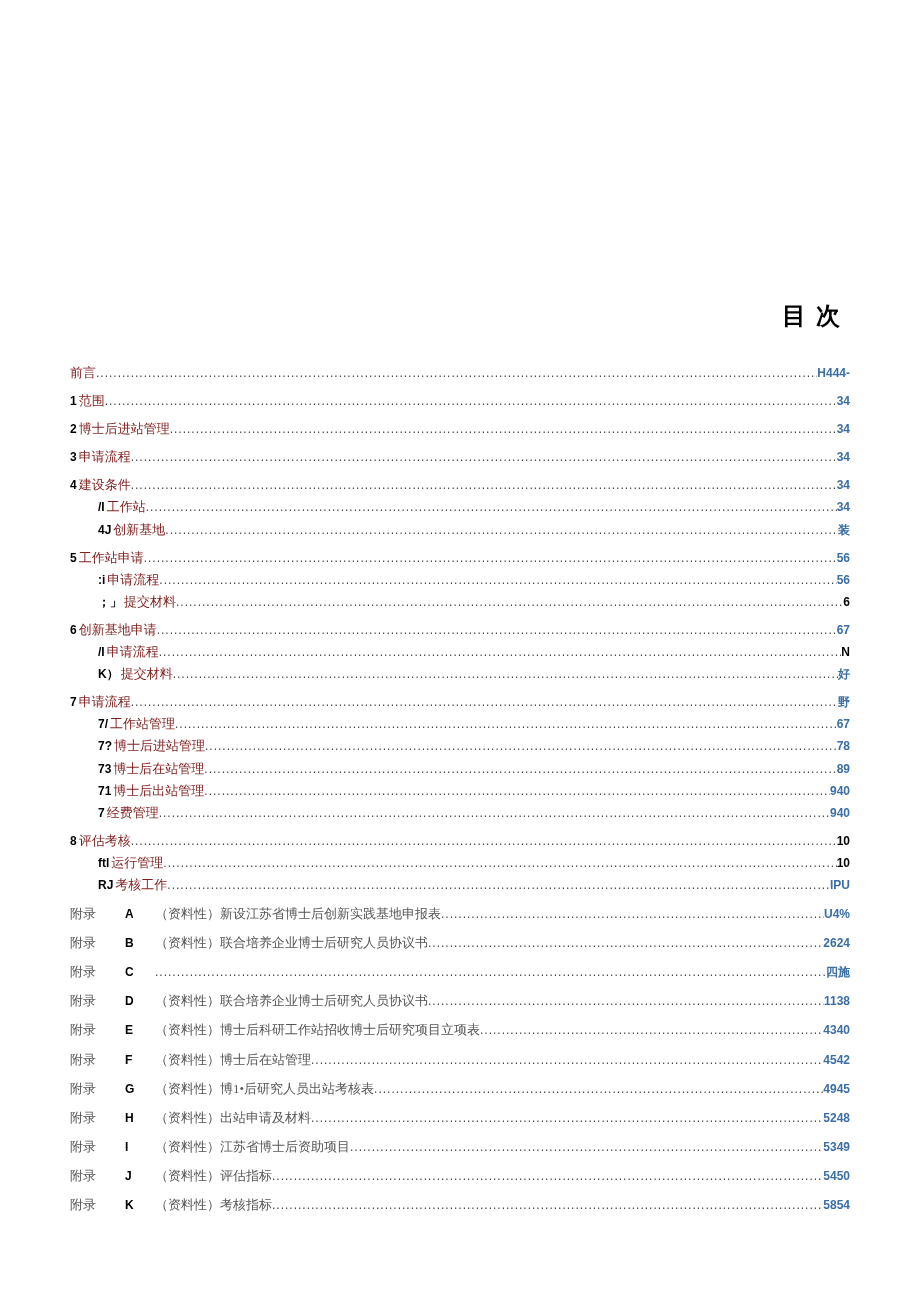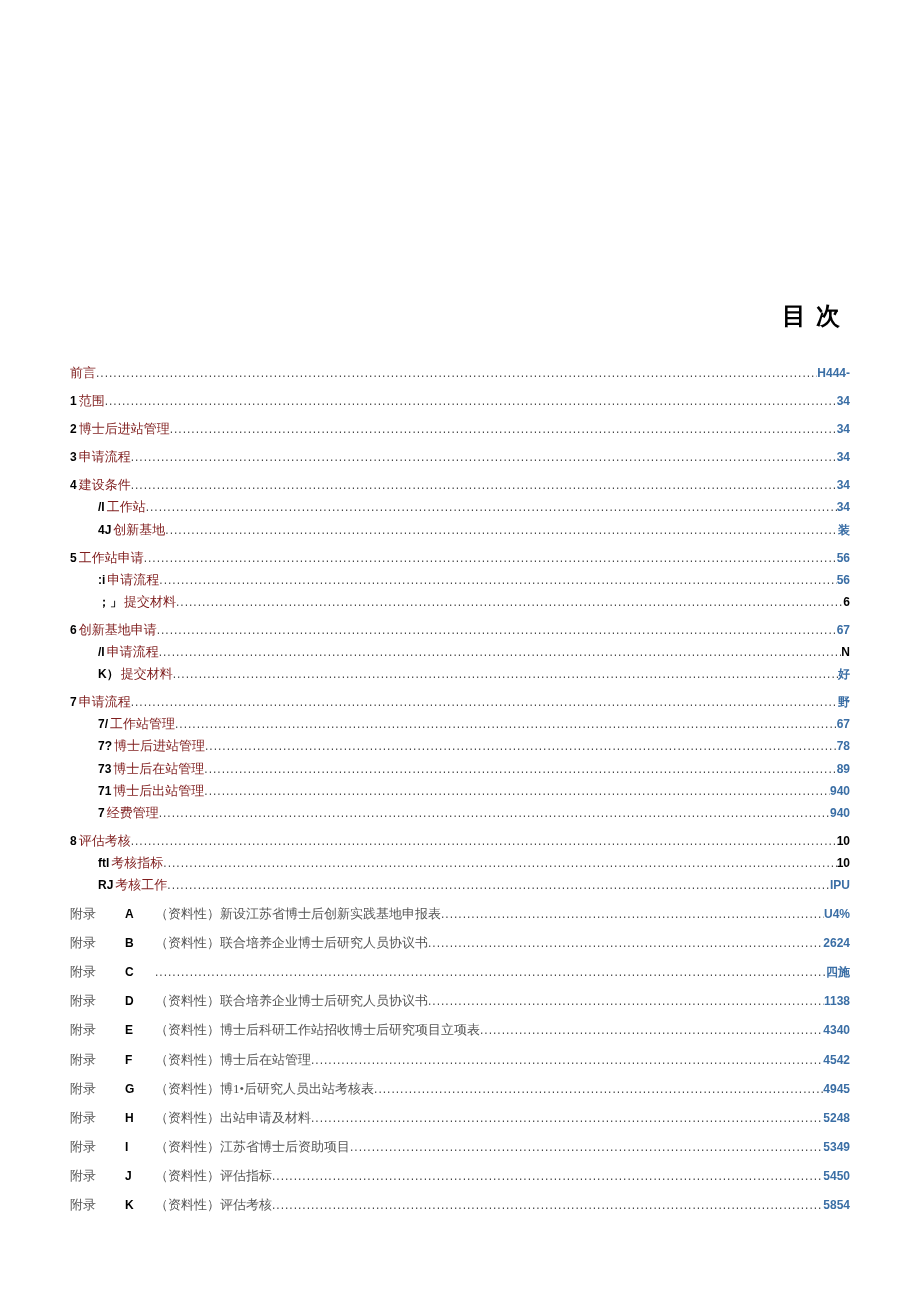--- a/index.html
+++ b/index.html
@@ -200,21 +200,21 @@
       <span class="pg link">940</span>
     </div>
     <div class="toc-row l0 section-gap">
       <span class="num-bold">8</span>
       <span class="label">评估考核</span>
       <span class="leader"></span>
       <span class="pg black">10</span>
     </div>
     <div class="toc-row l1">
       <span class="num-plain">ftl</span>
-      <span class="label">考核指标</span>
+      <span class="label">运行管理</span>
       <span class="leader"></span>
       <span class="pg black">10</span>
     </div>
     <div class="toc-row l1">
       <span class="num-plain">RJ</span>
       <span class="label">考核工作</span>
       <span class="leader"></span>
       <span class="pg link">IPU</span>
     </div>
   </div>
@@ -284,17 +284,17 @@
     <div class="toc-row l0 appendix">
       <span class="ap-tag">附录</span>
       <span class="ap-letter">J</span>
       <span class="ap-text">（资料性）评估指标</span>
       <span class="leader"></span>
       <span class="pg link">5450</span>
     </div>
     <div class="toc-row l0 appendix">
       <span class="ap-tag">附录</span>
       <span class="ap-letter">K</span>
-      <span class="ap-text">（资料性）评估考核</span>
+      <span class="ap-text">（资料性）考核指标</span>
       <span class="leader"></span>
       <span class="pg link">5854</span>
     </div>
   </div>
 
 </body></html>

